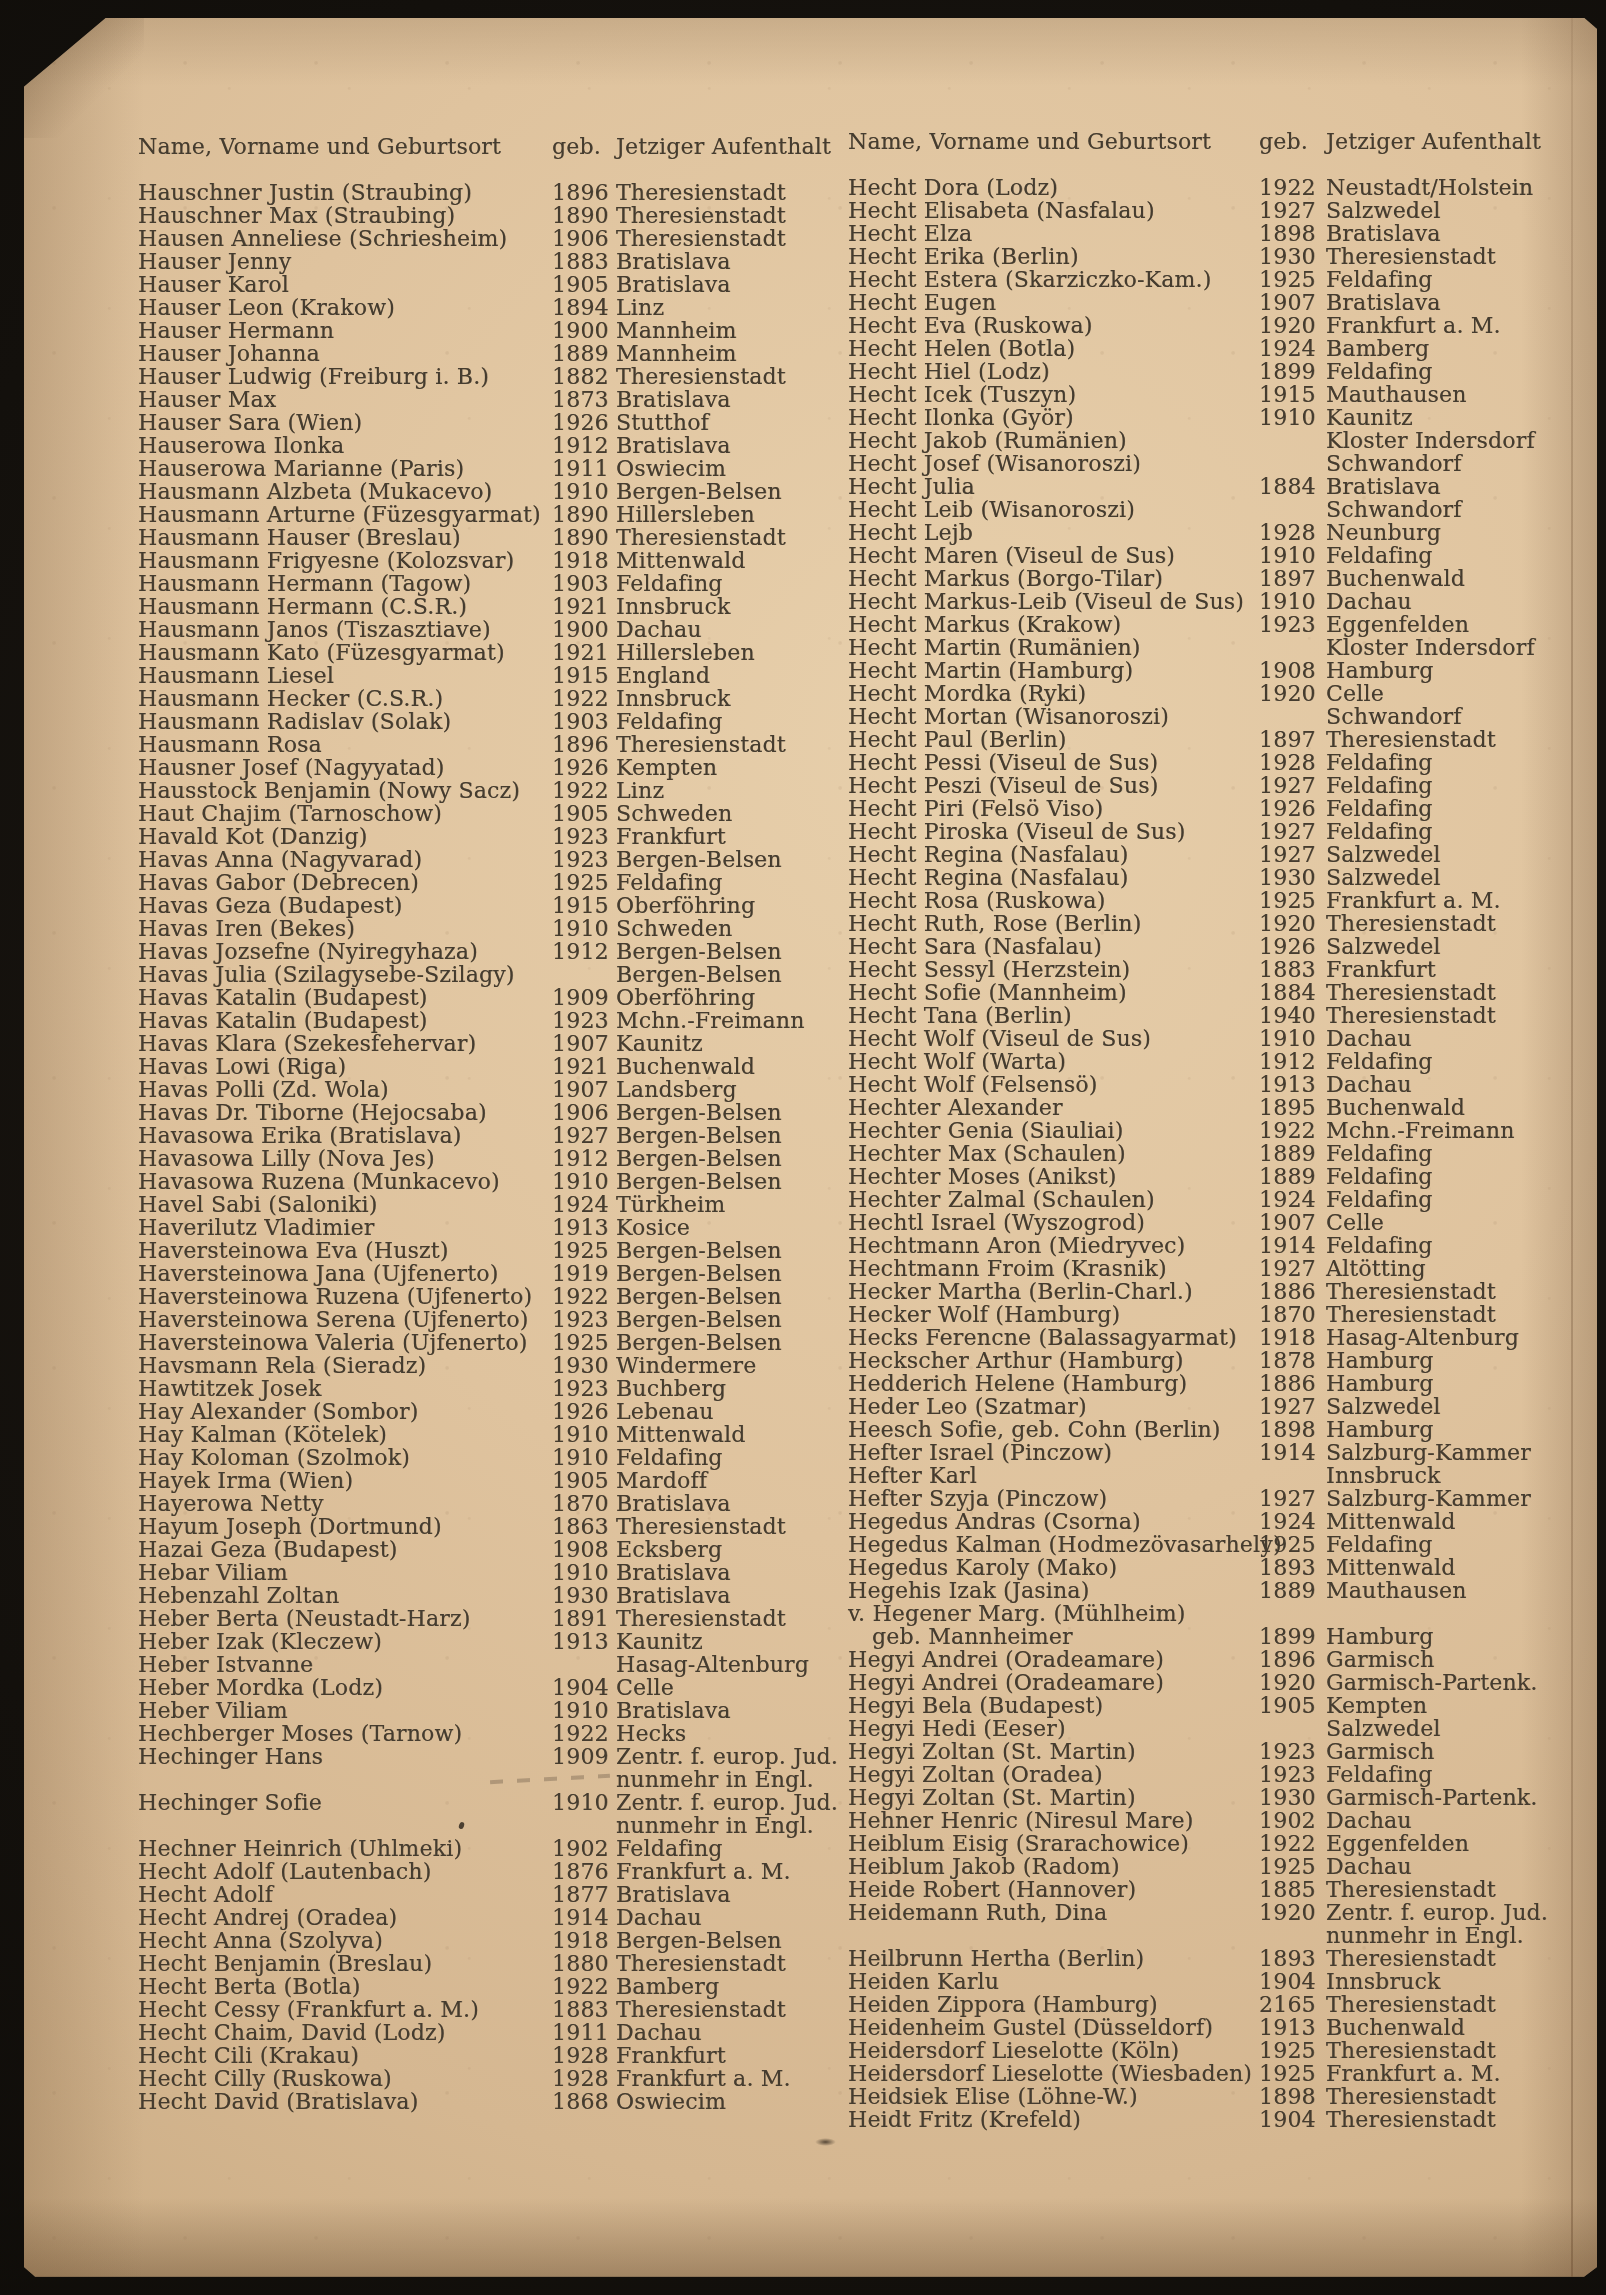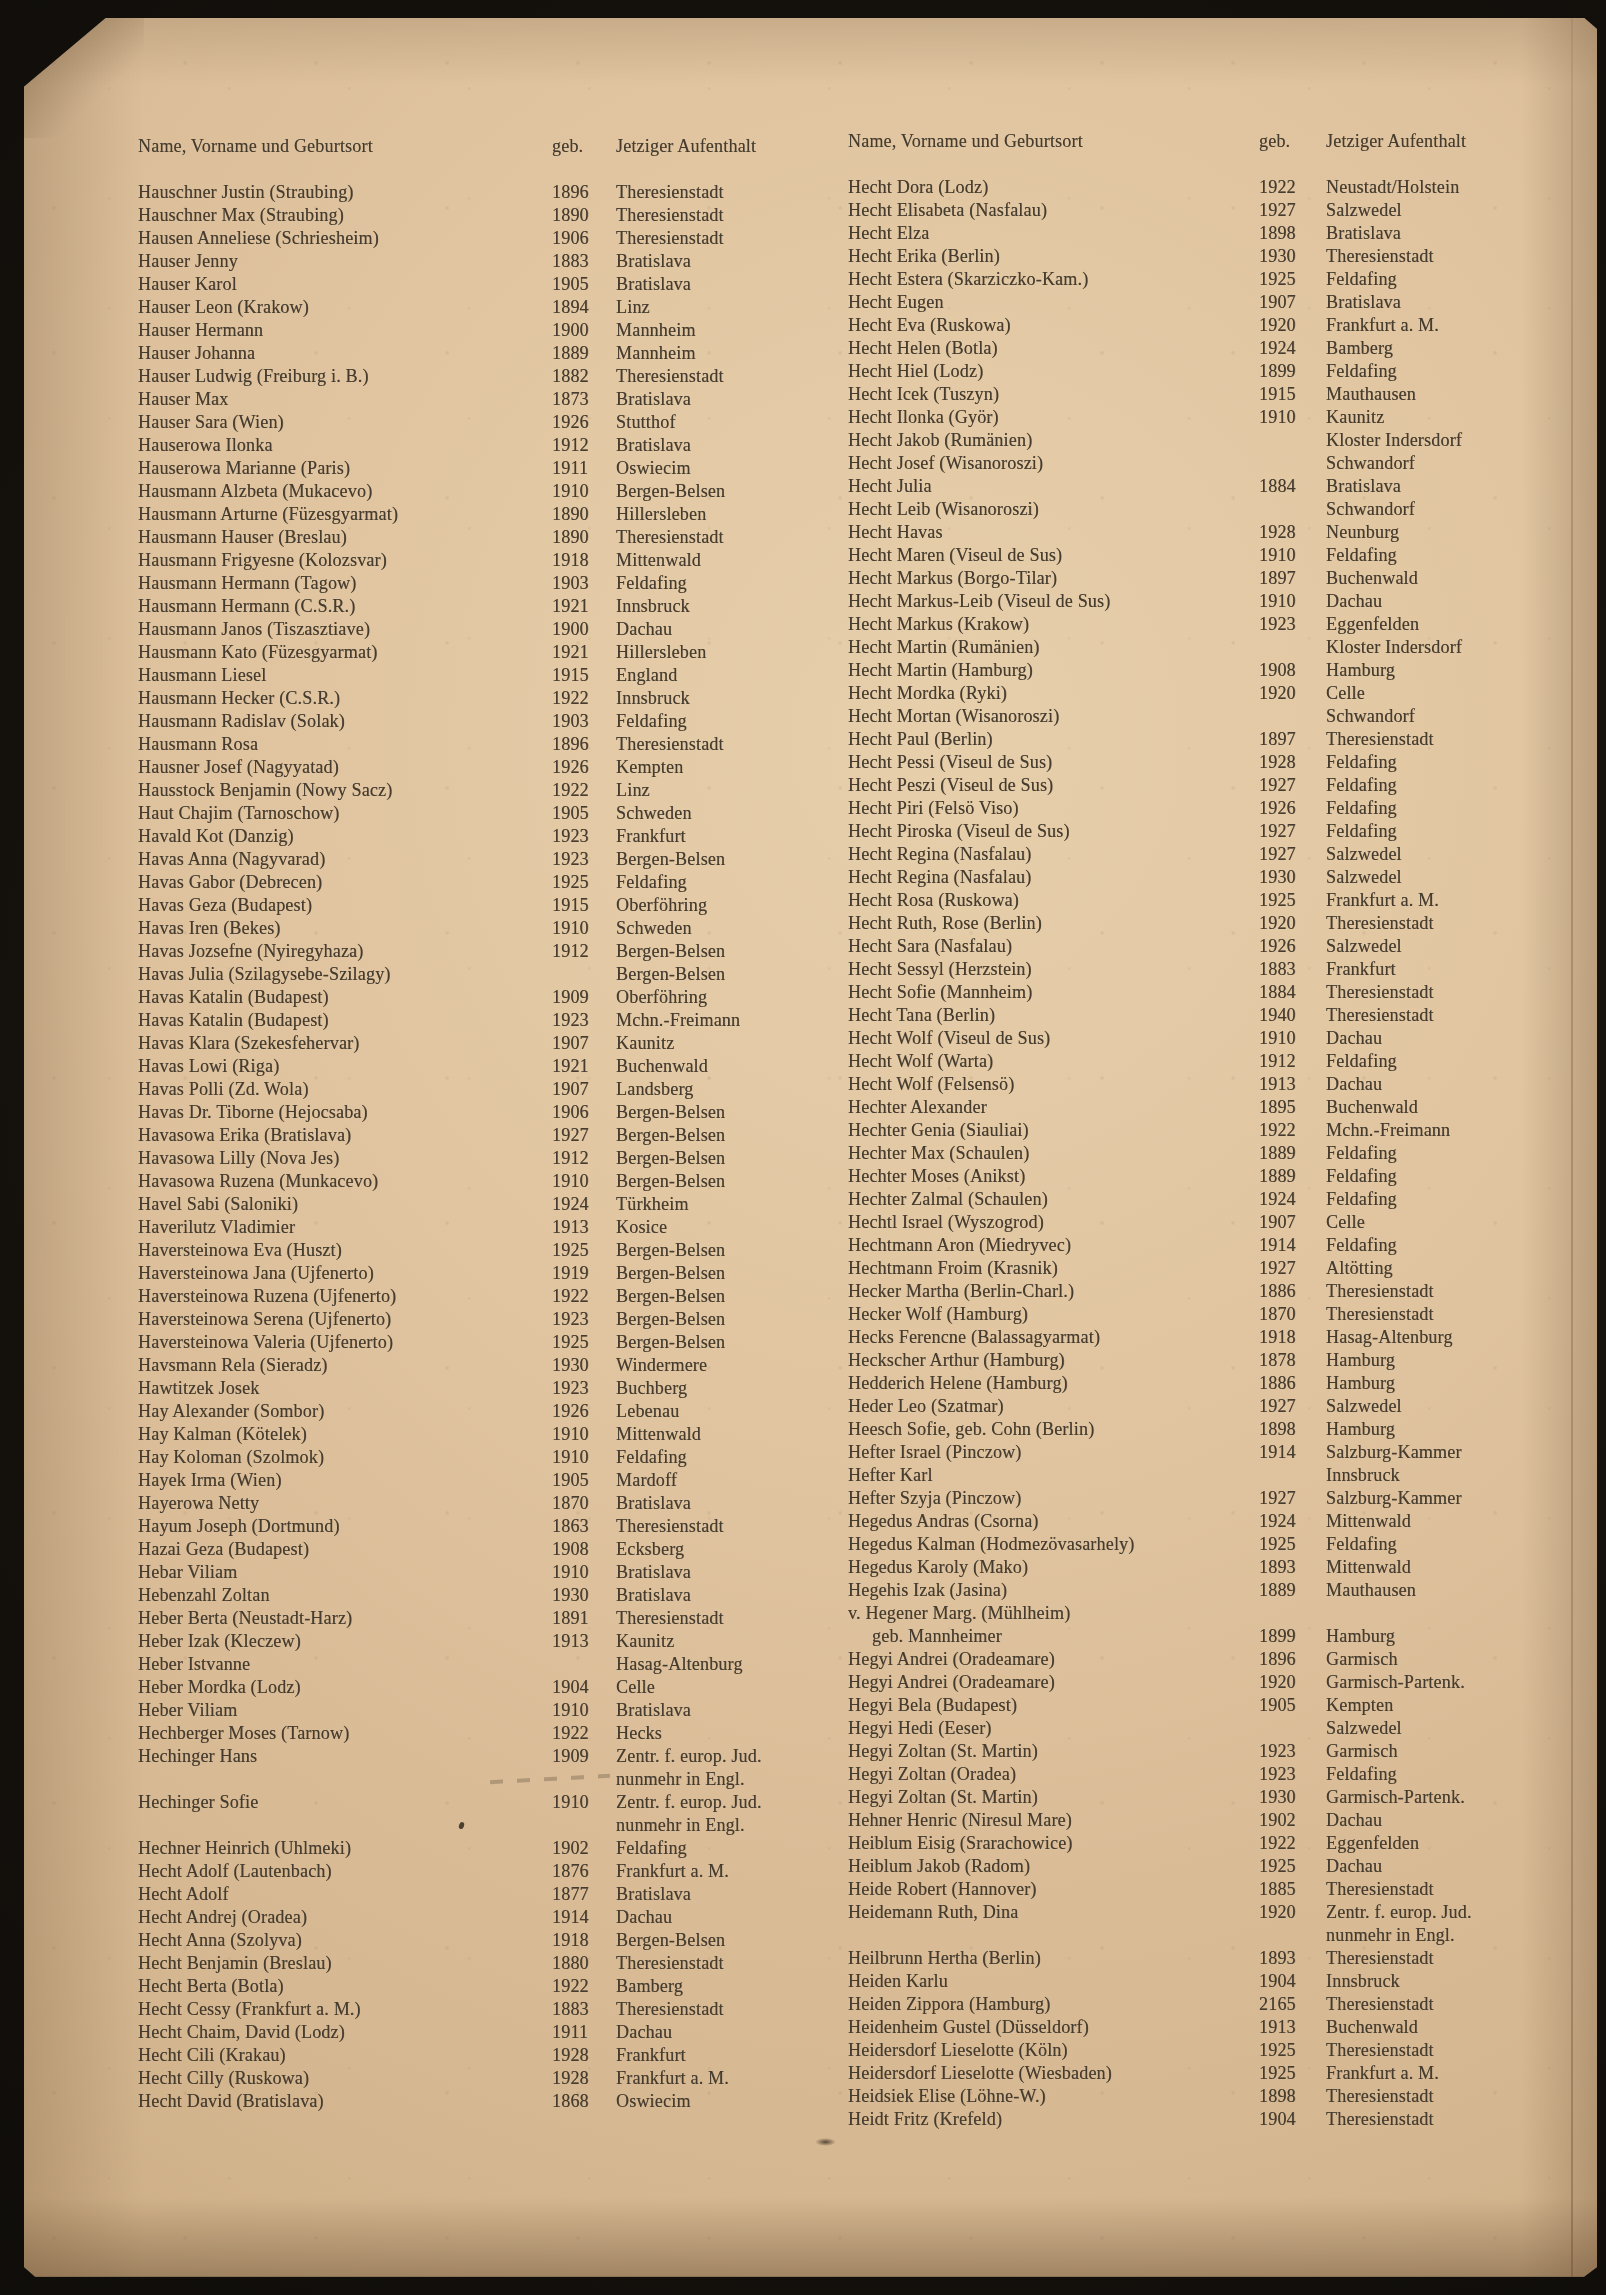--- a/index.html
+++ b/index.html
@@ -25,21 +25,21 @@
     color:#453c2f;
   }
   .fold-line{
     position:absolute;top:0;right:24px;width:1.6px;height:100%;
     background:linear-gradient(180deg, rgba(104,74,46,.12), rgba(104,74,46,.32) 30%, rgba(104,74,46,.28) 75%, rgba(104,74,46,.40));
   }
   .corner-shadow{
     position:absolute;left:0;top:0;width:120px;height:120px;
     background:linear-gradient(135deg, rgba(70,48,26,.30), rgba(70,48,26,0) 65%);
   }
-  .col{position:absolute;font-size:18px;line-height:23px;white-space:nowrap;font-family:Liberation Serif, serif;}
+  .col{position:absolute;font-size:22px;line-height:23px;white-space:nowrap;}
   .col-left{left:114px;top:117px;width:667px;}
   .col-right{left:824px;top:112px;width:727px;}
   .row{display:grid;height:23px;align-items:baseline;}
   .col-left  .row{grid-template-columns:414px 64px 1fr;}
   .col-right .row{grid-template-columns:411px 67px 1fr;}
   .cell{
     overflow:visible;
     text-shadow:0.3px 0.3px 0 rgba(58,48,36,.5);
     letter-spacing:0.2px;
   }
@@ -575,21 +575,21 @@
           <span class="cell">Hecht Julia</span>
           <span class="cell">1884</span>
           <span class="cell">Bratislava</span>
         </div>
         <div class="row">
           <span class="cell">Hecht Leib (Wisanoroszi)</span>
           <span class="cell"></span>
           <span class="cell">Schwandorf</span>
         </div>
         <div class="row">
-          <span class="cell">Hecht Havas</span>
+          <span class="cell">Hecht Lejb</span>
           <span class="cell">1928</span>
           <span class="cell">Neunburg</span>
         </div>
         <div class="row">
           <span class="cell">Hecht Maren (Viseul de Sus)</span>
           <span class="cell">1910</span>
           <span class="cell">Feldafing</span>
         </div>
         <div class="row">
           <span class="cell">Hecht Markus (Borgo-Tilar)</span>

